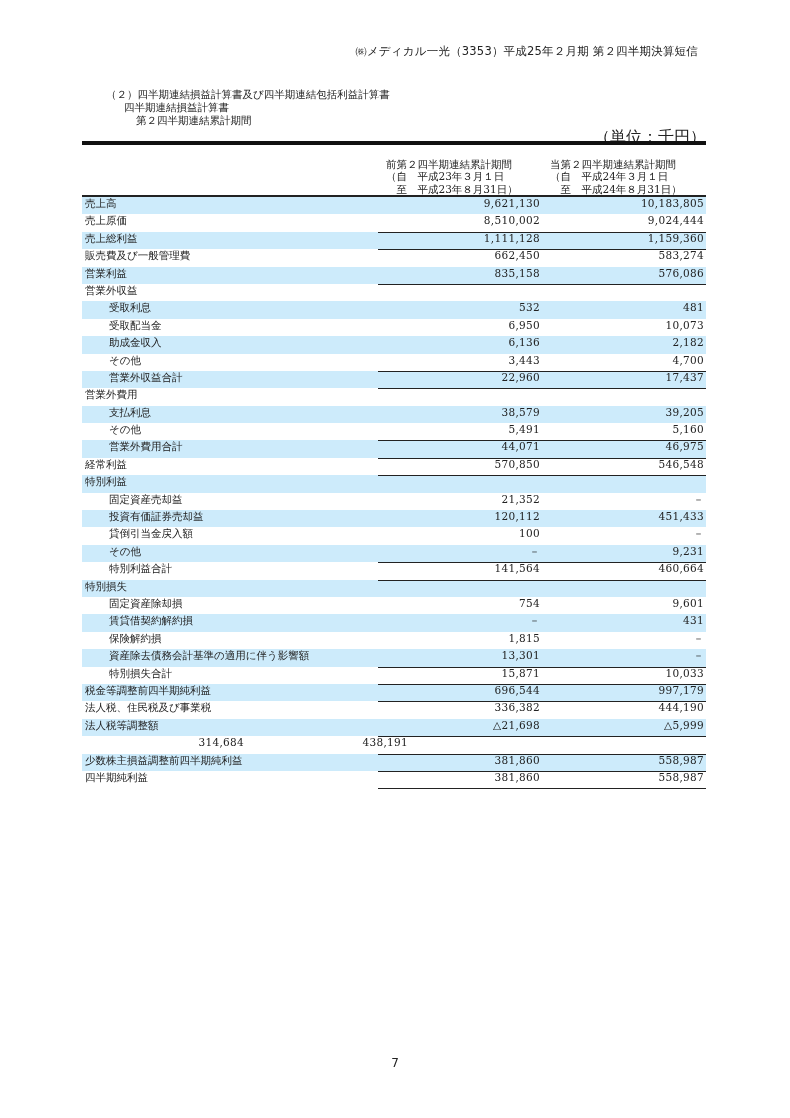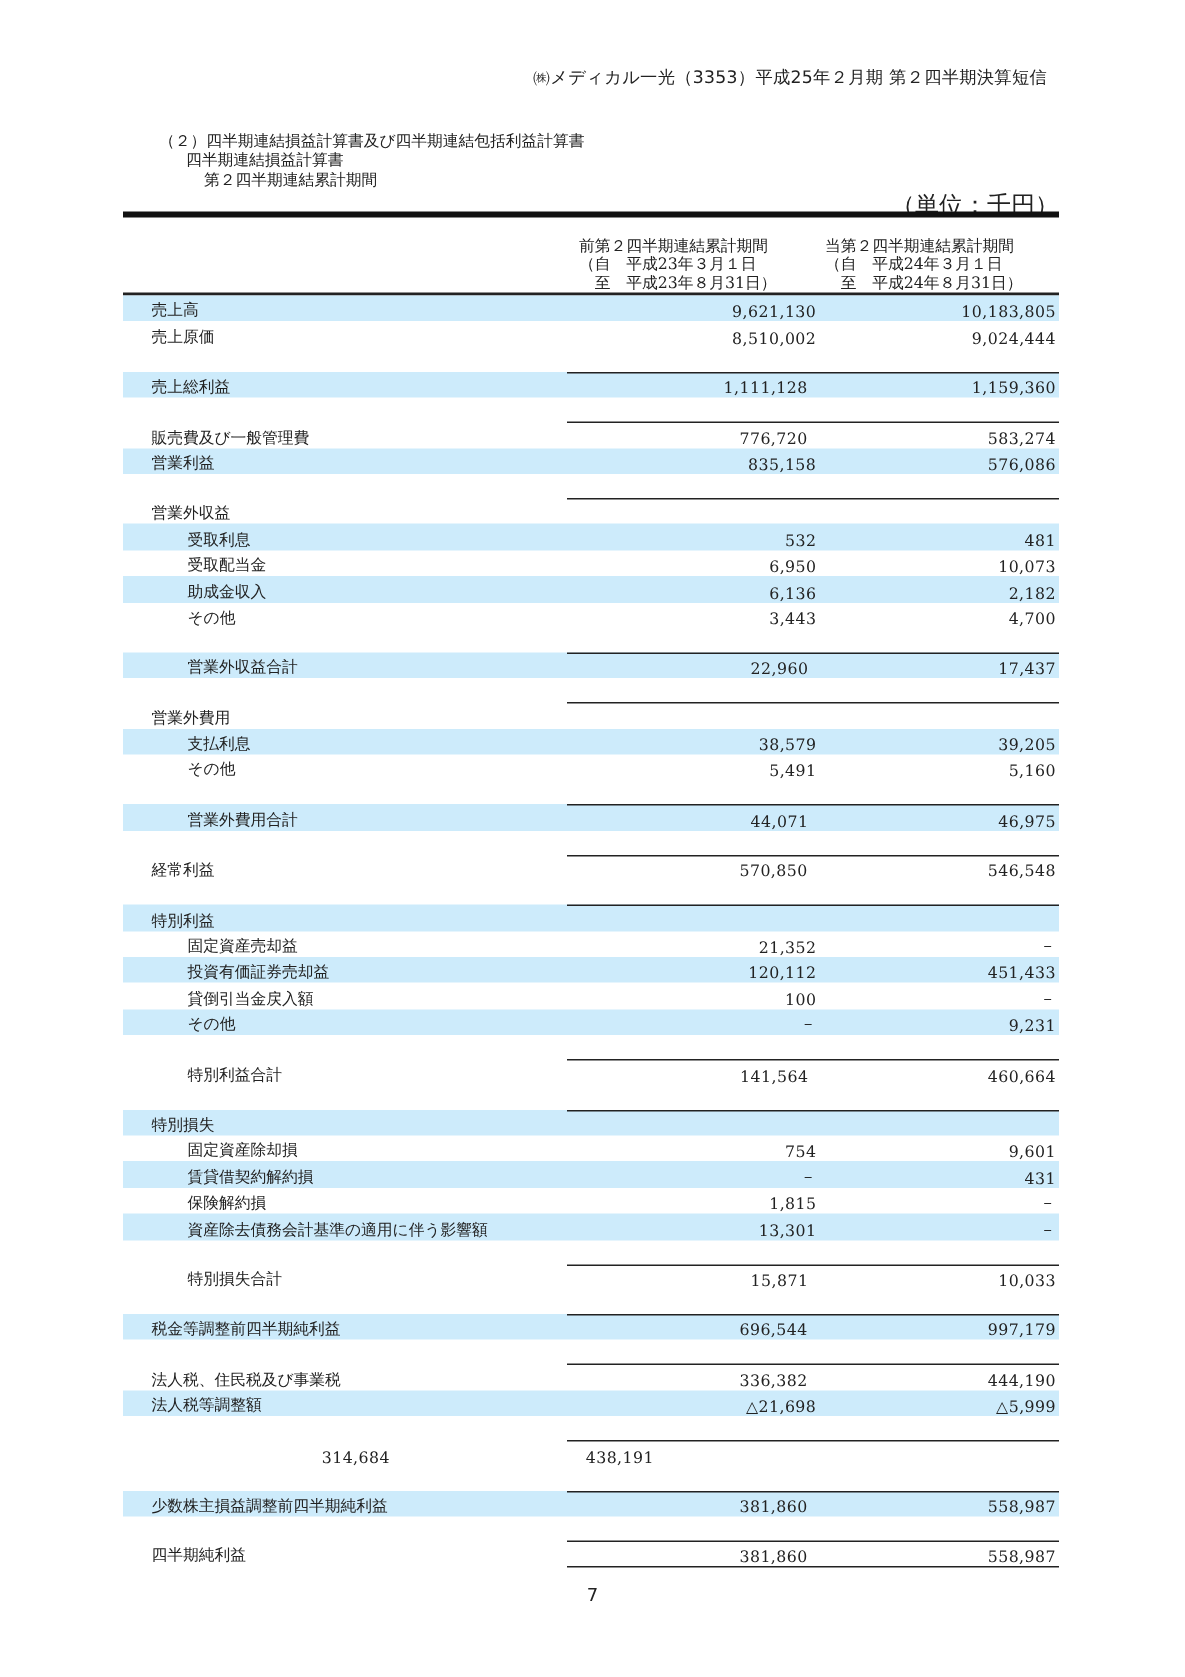--- a/index.html
+++ b/index.html
@@ -11,26 +11,26 @@
   .titles div { white-space: nowrap; }
   .titles .t2 { padding-left: 18px; }
   .titles .t3 { padding-left: 30px; }
   .unit { position: absolute; right: 84px; top: 127px; font-size: 16px; }
   .table { position: absolute; left: 82px; top: 141px; width: 624px; }
   .thick-top { height: 4px; background: #111; }
   .head { display: flex; height: 50px; border-bottom: 2px solid #222; font-size: 10.5px; line-height: 12.5px; align-items: flex-end; }
   .head .lbl { width: 296px; }
   .head .col { width: 164px; padding-top: 5px; text-align: center; white-space: nowrap; }
   .head .col div { text-align: left; padding-left: 8px; }
-  .row { display: flex; height: 17.4px; align-items: flex-end; font-size: 10.5px; position: relative; padding-left: 16px; }
+  .row { display: flex; height: 17.4px; align-items: flex-start; font-size: 10.5px; position: relative; }
   .row.blue { background: #cdebfb; }
   .row .lbl { width: 296px; padding-left: 3px; white-space: nowrap; box-sizing: border-box; }
   .row .lbl.ind { padding-left: 27px; }
   .row .v { width: 164px; text-align: right; padding-right: 2px; box-sizing: border-box; white-space: nowrap; letter-spacing: 0.3px; }
-  .row.gap { margin-top: 16px; gap: 12px; }
+  .row.gap { margin-top: 0; }
   .row.line-top::before { content: ""; position: absolute; left: 296px; right: 0; top: 0; border-top: 1.5px solid #222; }
   .row.line-bottom::after { content: ""; position: absolute; left: 296px; right: 0; bottom: -1px; border-top: 1.5px solid #222; }
   .page-num { position: absolute; top: 1056px; left: 0; width: 790px; text-align: center;
               font-family: "DejaVu Sans", "Liberation Sans", sans-serif; font-size: 12px; color: #222; }
 </style>
 </head>
 <body>
 
 <div class="page-header">㈱メディカル一光（3353）平成25年２月期 第２四半期決算短信</div>
 
@@ -68,21 +68,21 @@
       <div class="v">8,510,002</div>
       <div class="v">9,024,444</div>
     </div>
   <div class="row blue line-top gap">
       <div class="lbl">売上総利益</div>
       <div class="v">1,111,128</div>
       <div class="v">1,159,360</div>
     </div>
   <div class="row line-top gap">
       <div class="lbl">販売費及び一般管理費</div>
-      <div class="v">776,720</div>
+      <div class="v">662,450</div>
       <div class="v">583,274</div>
     </div>
   <div class="row blue">
       <div class="lbl">営業利益</div>
       <div class="v">835,158</div>
       <div class="v">576,086</div>
     </div>
   <div class="row line-top gap">
       <div class="lbl">営業外収益</div>
       <div class="v"></div>

